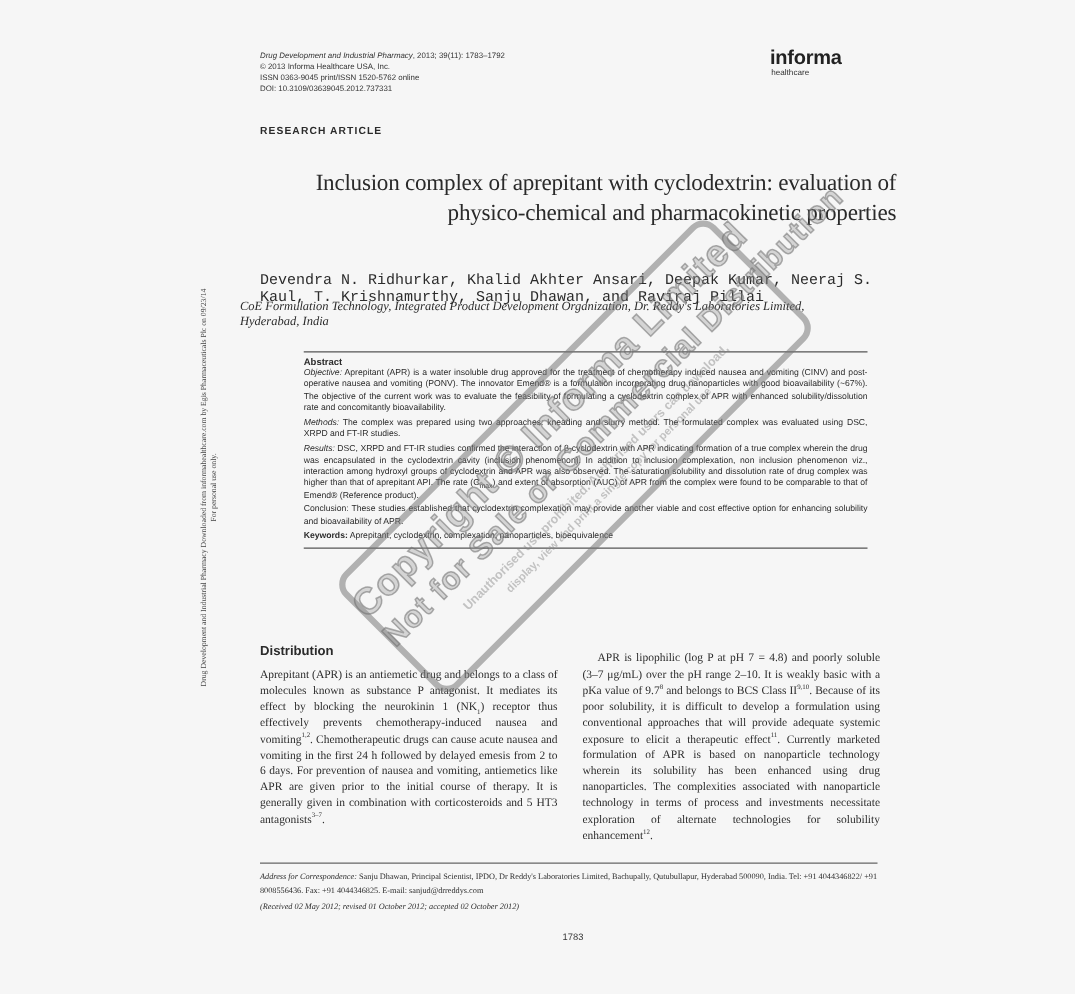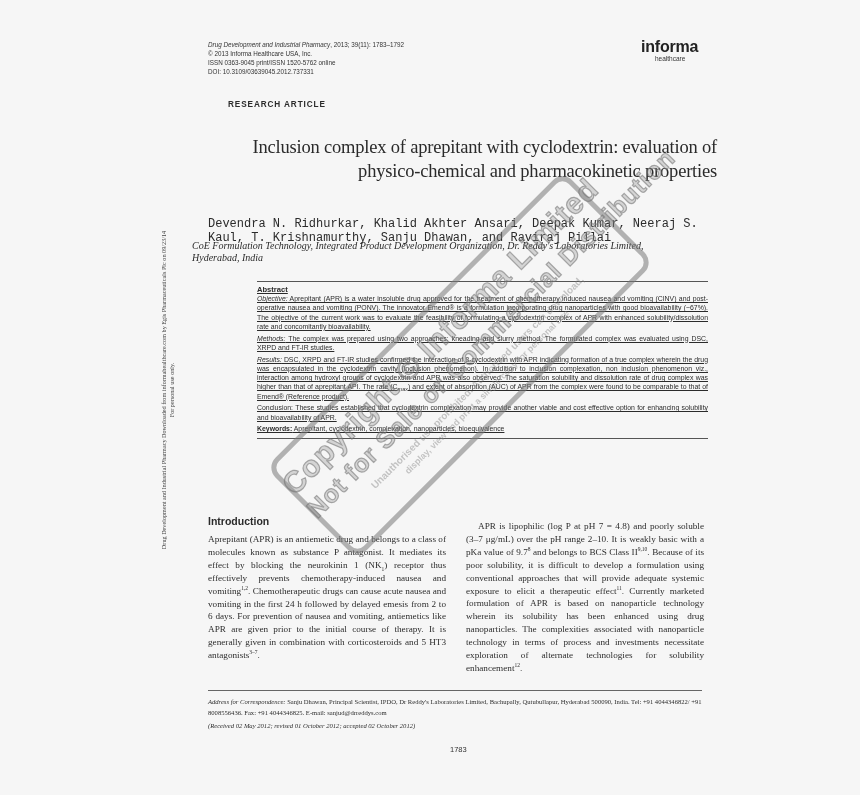--- a/index.html
+++ b/index.html
@@ -7,32 +7,32 @@
     width: 860px; height: 795px; background: #f6f6f6;
     position: relative; overflow: hidden;
     font-family: "Liberation Serif", serif; color: #2b2b2b;
   }
   .abs { position: absolute; }
   .sans { font-family: "Liberation Sans", sans-serif; }
 
   .journal-meta { left: 208px; top: 40px; font-size: 6.3px; line-height: 9px; color: #333; }
   .journal-meta .ital { font-style: italic; }
 
-  .logo { left: 641px; top: 39px; text-align: center; }
+  .logo { left: 616px; top: 39px; }
   .logo-main { font-family: "Liberation Sans", sans-serif; font-weight: bold; font-size: 16px; color: #222; letter-spacing: -0.2px; line-height: 16px; }
   .logo-sub { font-family: "Liberation Sans", sans-serif; font-size: 6.5px; color: #333; line-height: 8px; margin-left: 1px; }
 
-  .article-type { left: 208px; top: 100px; font-family: "Liberation Sans", sans-serif; font-weight: bold; font-size: 8.2px; letter-spacing: 0.9px; color: #2b2b2b; margin-left: 20px; }
+  .article-type { left: 208px; top: 100px; font-family: "Liberation Sans", sans-serif; font-weight: bold; font-size: 8.2px; letter-spacing: 0.9px; color: #2b2b2b; }
 
   .title { left: 207px; top: 135px; width: 510px; font-size: 18.5px; line-height: 24px; color: #2a2a2a; letter-spacing: -0.2px; text-align: right; }
 
   .authors { left: 208px; top: 217px; width: 500px; font-size: 12px; line-height: 14px; color: #2b2b2b; font-family: Liberation Mono, monospace; }
   .affiliation { left: 192px; top: 240px; width: 500px; font-size: 10px; line-height: 12px; font-style: italic; color: #2b2b2b; }
 
-  .abstract-box { left: 257px; top: 281px; width: 451px; border-top: 1.6px solid #555; border-bottom: 1.6px solid #555; padding: 3px 0 4px 0; text-decoration: underline; }
+  .abstract-box { left: 243px; top: 281px; width: 451px; border-top: 1.6px solid #555; border-bottom: 1.6px solid #555; padding: 3px 0 4px 0; }
   .abstract-box .abs-title { font-family: "Liberation Sans", sans-serif; font-weight: bold; font-size: 7.6px; line-height: 9px; }
   .abstract-box p { margin: 0 0 2.4px 0; font-family: "Liberation Sans", sans-serif; font-size: 6.9px; line-height: 9.3px; text-align: justify; color: #2b2b2b; }
   .abstract-box p .lbl { font-style: italic; }
   .abstract-box p .kw { font-weight: bold; font-style: normal; }
 
   .intro-heading { left: 208px; top: 515px; font-family: "Liberation Sans", sans-serif; font-weight: bold; font-size: 10.5px; color: #2b2b2b; }
 
   .col { font-size: 9.2px; line-height: 12.9px; text-align: justify; color: #2d2d2d; }
   .col-left { left: 208px; top: 533px; width: 238px; }
   .col-right { left: 466px; top: 520px; width: 238px; text-indent: 12px; }
@@ -82,21 +82,21 @@
 
 <div class="abs abstract-box">
   <div class="abs-title">Abstract</div>
   <p><span class="lbl">Objective:</span><span> Aprepitant (APR) is a water insoluble drug approved for the treatment of chemotherapy induced nausea and vomiting (CINV) and post-operative nausea and vomiting (PONV). The innovator Emend® is a formulation incorporating drug nanoparticles with good bioavailability (~67%). The objective of the current work was to evaluate the feasibility of formulating a cyclodextrin complex of APR with enhanced solubility/dissolution rate and concomitantly bioavailability.</span></p>
   <p><span class="lbl">Methods:</span><span> The complex was prepared using two approaches: kneading and slurry method. The formulated complex was evaluated using DSC, XRPD and FT-IR studies.</span></p>
   <p><span class="lbl">Results:</span><span> DSC, XRPD and FT-IR studies confirmed the interaction of β-cyclodextrin with APR indicating formation of a true complex wherein the drug was encapsulated in the cyclodextrin cavity (inclusion phenomenon). In addition to inclusion complexation, non inclusion phenomenon viz., interaction among hydroxyl groups of cyclodextrin and APR was also observed. The saturation solubility and dissolution rate of drug complex was higher than that of aprepitant API. The rate (C</span><sub>max</sub><span>) and extent of absorption (AUC) of APR from the complex were found to be comparable to that of Emend® (Reference product).</span></p>
   <p><span>Conclusion:</span><span> These studies established that cyclodextrin complexation may provide another viable and cost effective option for enhancing solubility and bioavailability of APR.</span></p>
   <p style="margin-bottom:0"><span class="kw">Keywords:</span><span>  Aprepitant, cyclodextrin, complexation, nanoparticles, bioequivalence</span></p>
 </div>
 
-<div class="abs intro-heading">Introduction</div>
+<div class="abs intro-heading">Distribution</div>
 
 <div class="abs col col-left">
   <span>Aprepitant (APR) is an antiemetic drug and belongs to a class of molecules known as substance P antagonist. It mediates its effect by blocking the neurokinin 1 (NK</span><sub>1</sub><span>) receptor thus effectively prevents chemotherapy-induced nausea and vomiting</span><sup>1,2</sup><span>. Chemotherapeutic drugs can cause acute nausea and vomiting in the first 24 h followed by delayed emesis from 2 to 6 days. For prevention of nausea and vomiting, antiemetics like APR are given prior to the initial course of therapy. It is generally given in combination with corticosteroids and 5 HT3 antagonists</span><sup>3–7</sup><span>.</span>
 </div>
 
 <div class="abs col col-right">
   <span>APR is lipophilic (log P at pH 7 = 4.8) and poorly soluble (3–7 μg/mL) over the pH range 2–10. It is weakly basic with a pKa value of 9.7</span><sup>8</sup><span> and belongs to BCS Class II</span><sup>9,10</sup><span>. Because of its poor solubility, it is difficult to develop a formulation using conventional approaches that will provide adequate systemic exposure to elicit a therapeutic effect</span><sup>11</sup><span>. Currently marketed formulation of APR is based on nanoparticle technology wherein its solubility has been enhanced using drug nanoparticles. The complexities associated with nanoparticle technology in terms of process and investments necessitate exploration of alternate technologies for solubility enhancement</span><sup>12</sup><span>.</span>
 </div>
 
 <div class="abs footer-rule"></div>

